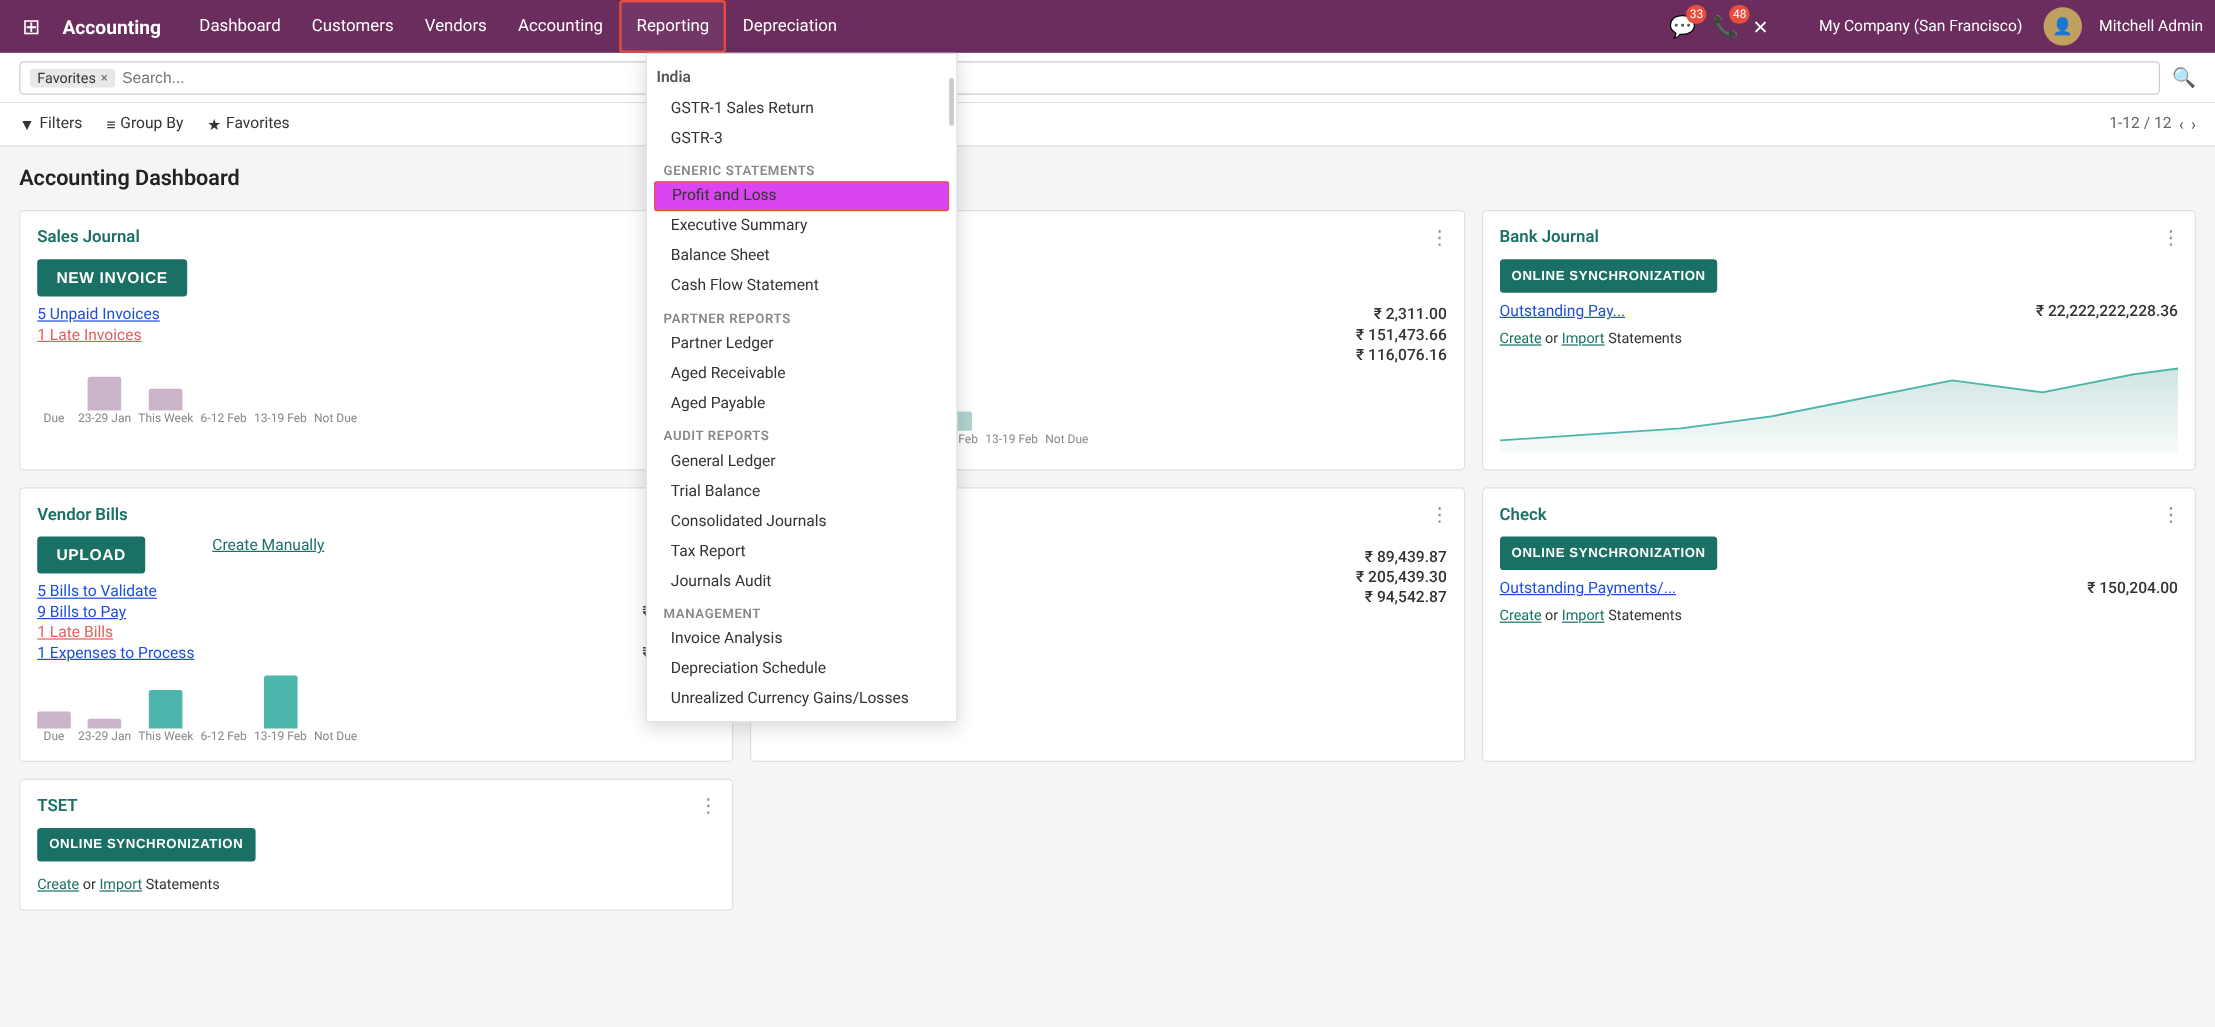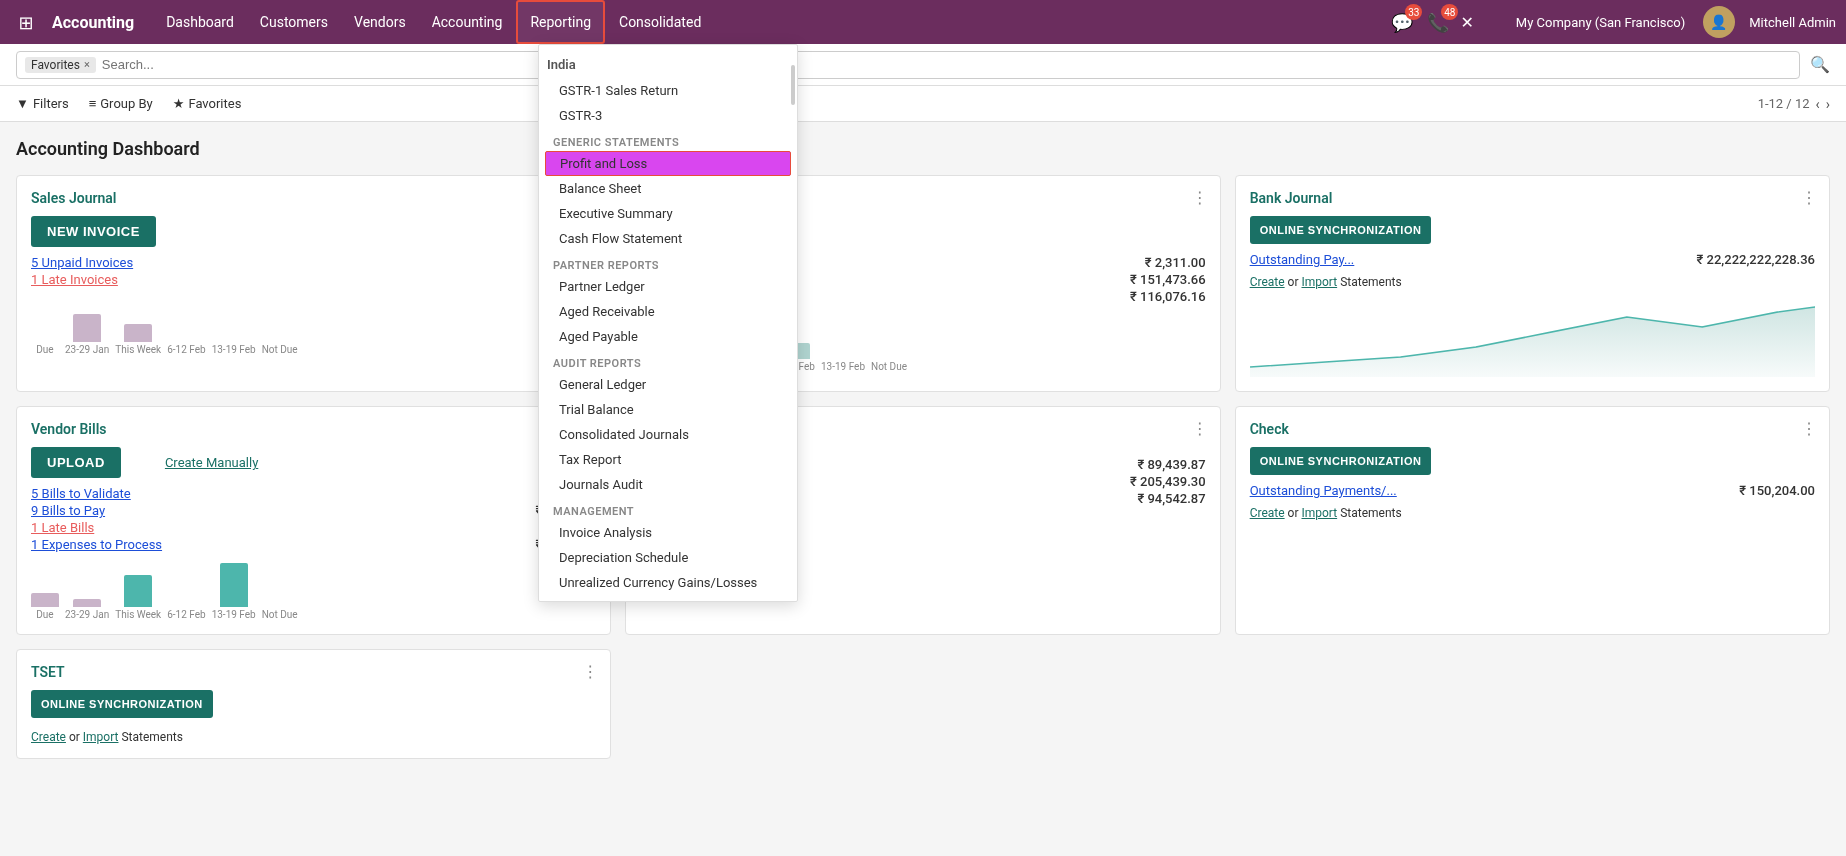--- a/index.html
+++ b/index.html
@@ -277,21 +277,21 @@
 
 <nav class="top-nav">
   <span class="apps-icon">⊞</span>
   <span class="brand">Accounting</span>
   <div class="nav-items">
     <span class="nav-item">Dashboard</span>
     <span class="nav-item">Customers</span>
     <span class="nav-item">Vendors</span>
     <span class="nav-item">Accounting</span>
     <span class="nav-item active">Reporting</span>
-    <span class="nav-item">Consolidated</span>
+    <span class="nav-item">Depreciation</span>
   </div>
   <div class="nav-right">
     <div class="badge-icon">
       💬
       <span class="badge">33</span>
     </div>
     <div class="badge-icon">
       📞
       <span class="badge">48</span>
     </div>
@@ -453,21 +453,21 @@
           </defs>
           <path d="M0,70 L40,65 L80,60 L120,50 L160,35 L200,20 L240,30 L280,15 L300,10 L300,80 L0,80 Z" fill="url(#areaGrad)"></path>
           <path d="M0,70 L40,65 L80,60 L120,50 L160,35 L200,20 L240,30 L280,15 L300,10" fill="none" stroke="#4db6ac" stroke-width="1.5"></path>
         </svg>
       </div>
     </div>
 
     <div class="card">
       <span class="card-menu">⋮</span>
       <div class="card-title">Vendor Bills</div>
-      <div style="display:flex; align-items:center; margin-bottom:8px;">
+      <div style="display:flex; gap:12px; margin-bottom:8px;">
         <button class="btn-teal">UPLOAD</button>
         <span class="link-teal" style="font-size:13px;margin-left:44px;">Create Manually</span>
       </div>
       <div class="card-stats">
         <div class="stat-row">
           <span class="stat-label">5 Bills to Validate</span>
           <span class="stat-value">₹ 525.52</span>
         </div>
         <div class="stat-row">
           <span class="stat-label">9 Bills to Pay</span>
@@ -574,22 +574,22 @@
 </div>
 
 <div class="dropdown-overlay">
   <div class="dropdown-menu" style="position:absolute; top:44px; left:538px;">
     <div style="font-size:13px; font-weight:600; padding:6px 8px; color:#555;">India</div>
     <span class="dropdown-item">GSTR-1 Sales Return</span>
     <span class="dropdown-item">GSTR-3</span>
 
     <div class="dropdown-section-label">Generic Statements</div>
     <span class="dropdown-item highlighted">Profit and Loss</span>
+    <span class="dropdown-item">Executive Summary</span>
     <span class="dropdown-item">Balance Sheet</span>
-    <span class="dropdown-item">Executive Summary</span>
     <span class="dropdown-item">Cash Flow Statement</span>
 
     <div class="dropdown-section-label">Partner Reports</div>
     <span class="dropdown-item">Partner Ledger</span>
     <span class="dropdown-item">Aged Receivable</span>
     <span class="dropdown-item">Aged Payable</span>
 
     <div class="dropdown-section-label">Audit Reports</div>
     <span class="dropdown-item">General Ledger</span>
     <span class="dropdown-item">Trial Balance</span>

